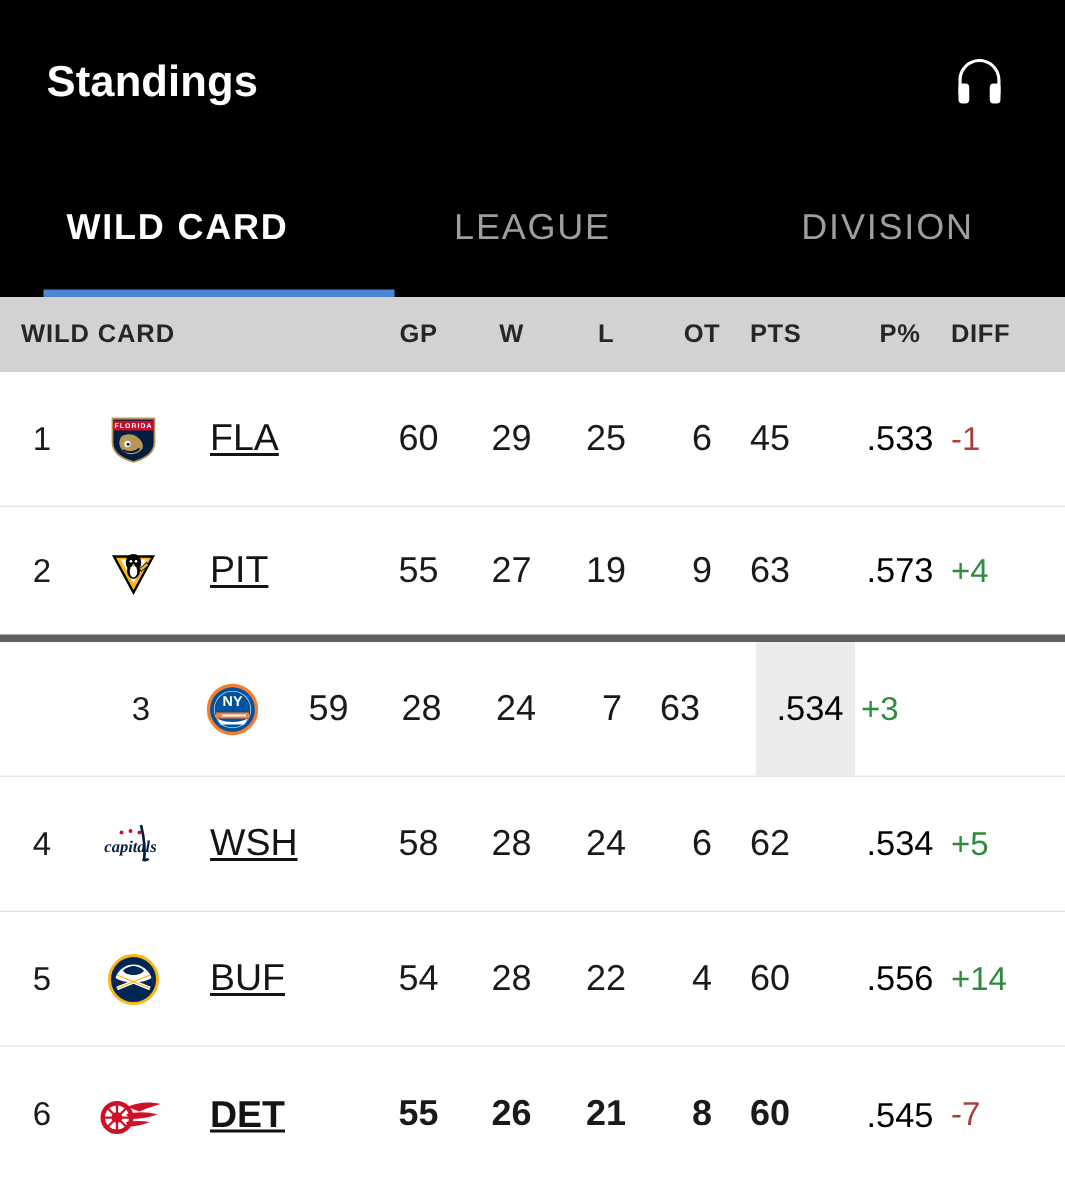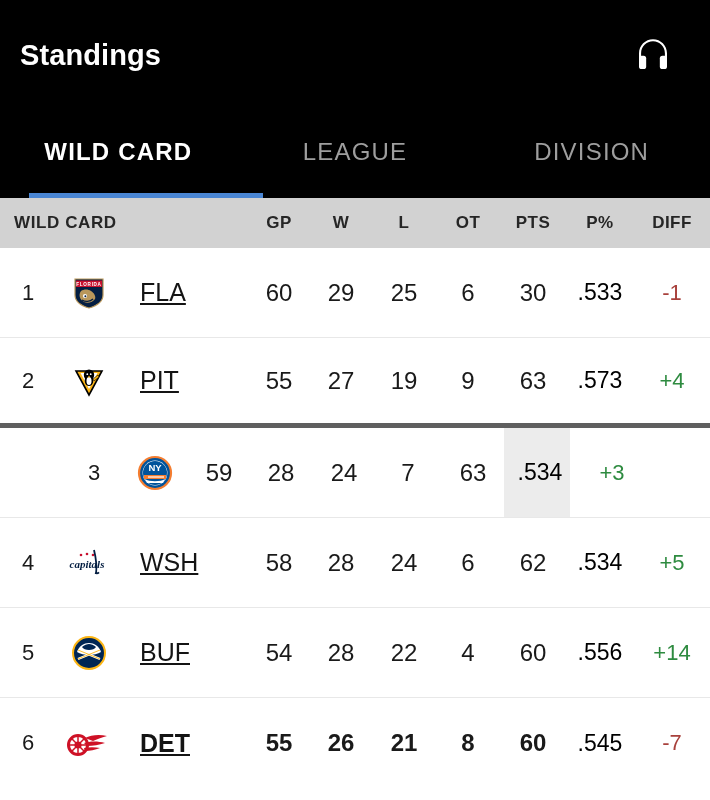--- a/index.html
+++ b/index.html
@@ -10,21 +10,21 @@
     overflow:hidden;
   }
 
   
   .appbar{
     position:relative;
     height:110px;
     background:#000000;
     display:flex;
     align-items:center;
-    padding:0 26px 0 20px;
+    padding:0 26px 0 31px;
   }
   .appbar-title{
     color:#ffffff;
     font-size:29px;
     font-weight:bold;
     letter-spacing:.1px;
     flex:1;
   }
   .headphone-icon{
     width:46px; height:46px;
@@ -92,23 +92,23 @@
   .row.last{ border-bottom:none; }
 
   
   .c-rank   { width:56px; text-align:center; flex:none; }
   .c-logo   { width:66px; flex:none; display:flex; align-items:center; justify-content:center; }
   .c-team   { width:126px; flex:none; padding-left:18px; text-align:left; }
   .c-gp     { width:62px; flex:none; text-align:center; }
   .c-w      { width:62px; flex:none; text-align:center; }
   .c-l      { width:64px; flex:none; text-align:center; }
   .c-ot     { width:64px; flex:none; text-align:center; }
-  .c-pts    { width:66px; flex:none; text-align:center; }
+  .c-pts    { width:66px; flex:none; text-align:left; }
   .c-ppct   { width:68px; flex:none; text-align:center; }
-  .c-diff   { width:76px; flex:none; text-align:center; }
+  .c-diff   { width:76px; flex:none; }
 
   .row .c-rank { font-size:22px; color:#1a1a1a; }
   .row .c-team { font-size:25px; color:#141414;text-decoration:underline; }
   .row .c-gp, .row .c-w, .row .c-l, .row .c-ot, .row .c-pts{
     font-size:24px; color:#1a1a1a;
   }
   .row .c-ppct{ font-size:23px; color:#000000; }
   .row .c-diff{ font-size:22px; }
 
   .row.bold .c-team,
@@ -185,21 +185,21 @@
     <circle cx="16" cy="23" r="2.1" fill="#ffffff"></circle>
     <circle cx="16.4" cy="23.2" r="1" fill="#041e42"></circle>
     <path d="M13 27c3 2 8 2 11-1" stroke="#041e42" stroke-width="1.3" fill="none"></path>
   </svg>
         </div>
         <div class="c-team">FLA</div>
         <div class="c-gp">60</div>
         <div class="c-w">29</div>
         <div class="c-l">25</div>
         <div class="c-ot">6</div>
-        <div class="c-pts">30</div>
+        <div class="c-pts">45</div>
         <div class="c-ppct">.533</div>
         <div class="c-diff neg">-1</div>
       </div>
       <div class="row cutoff">
         <div class="pts-band"></div>
         <div class="c-rank">2</div>
         <div class="c-logo">
           <svg id="pittsburgh-penguins-logo" class="logo" viewBox="0 0 40 40">
     <path d="M7 10h26L20 34z" fill="#fcb514" stroke="#000000" stroke-width="1.6"></path>
     <path d="M11.5 12h17L20 28z" fill="#ffffff"></path>

